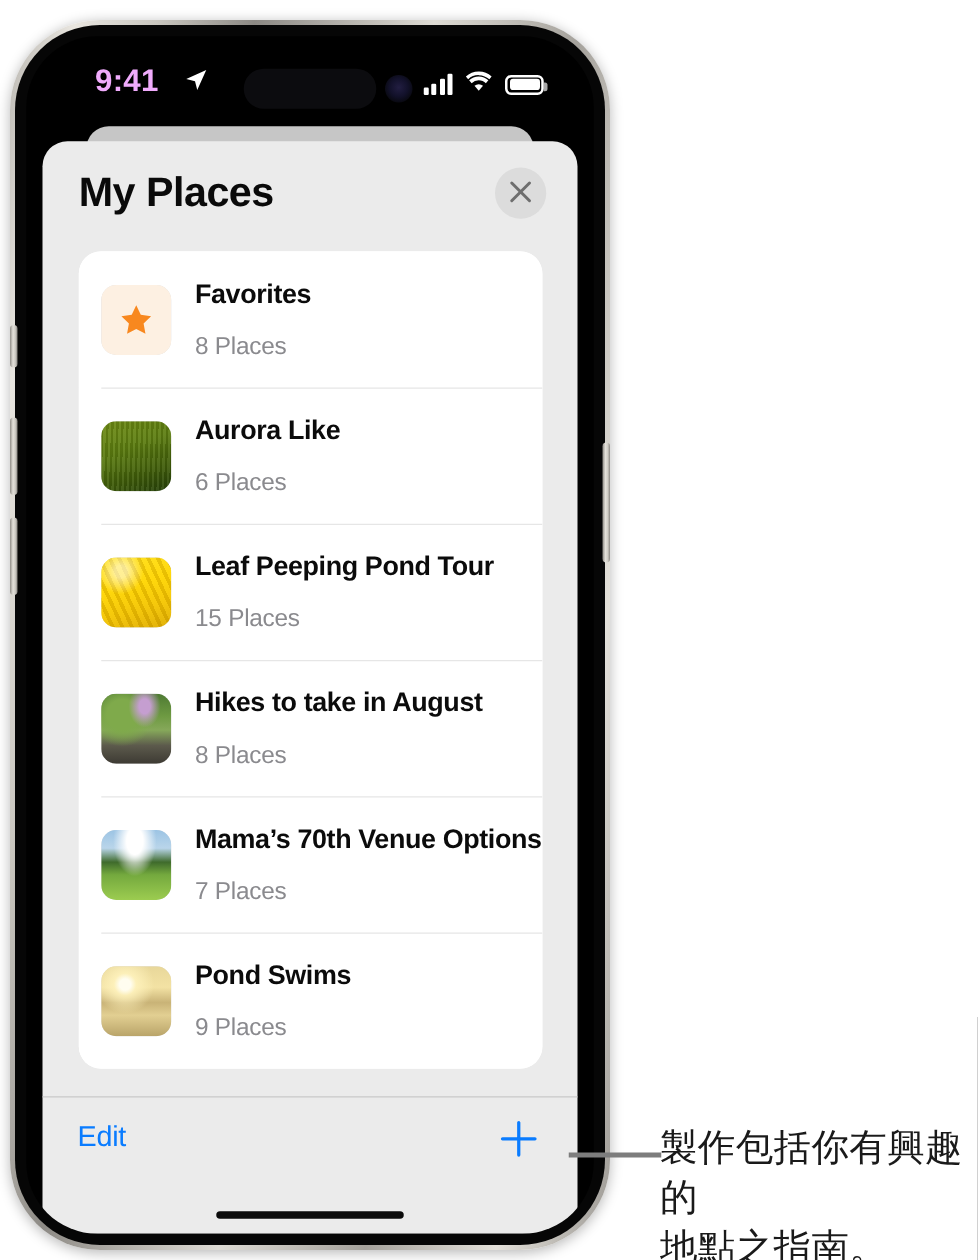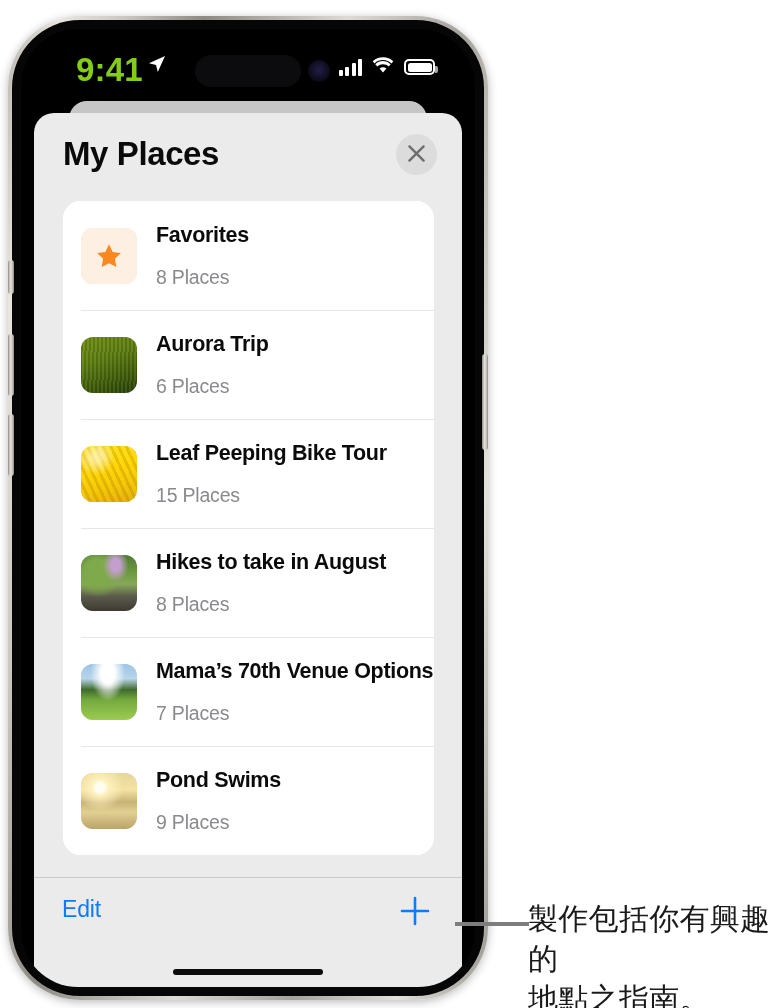--- a/index.html
+++ b/index.html
@@ -32,22 +32,22 @@
   .btn-silent { left:0px; top:244px;  width:6px; height:34px; }
   .btn-volup  { left:0px; top:318px;  width:6px; height:62px; }
   .btn-voldn  { left:0px; top:398px;  width:6px; height:62px; }
   .btn-power  { right:0px; top:338px; width:6px; height:96px; }
 
   
   .statusbar {
     position:absolute; left:0; top:0; width:100%; height:76px; color:#fff;
   }
   .sb-time {
-    position:absolute; left:55px; top:22px; font-size:33px; font-weight:bold;
-    letter-spacing:.2px; color:#84cc16;
+    position:absolute; left:55px; top:22px; font-size:25px; font-weight:bold;
+    letter-spacing:.2px; color:#f0abfc;
   }
   .sb-loc { position:absolute; left:126px; top:25px; }
   .island {
     position:absolute; left:50%; transform:translateX(-50%); top:26px;
     width:106px; height:32px; border-radius:18px; background:#0c0c0f;
   }
   .lens {
     position:absolute; left:287px; top:31px; width:22px; height:22px;
     border-radius:50%;
     background:radial-gradient(circle at 50% 45%, #221e42 0%, #12112a 45%, #0a0a14 70%, #080808 100%);
@@ -286,31 +286,31 @@
               <div class="row-title">Favorites</div>
               <div class="row-sub">8 Places</div>
             </div>
           </div>
 
           <div class="guide-row">
             <div class="thumb">
               <div class="art art-aurora"></div>
             </div>
             <div class="row-text">
-              <div class="row-title">Aurora Trip</div>
+              <div class="row-title">Aurora Like</div>
               <div class="row-sub">6 Places</div>
             </div>
           </div>
 
           <div class="guide-row">
             <div class="thumb">
               <div class="art art-leaf"></div>
             </div>
             <div class="row-text">
-              <div class="row-title">Leaf Peeping Bike Tour</div>
+              <div class="row-title">Leaf Peeping Pond Tour</div>
               <div class="row-sub">15 Places</div>
             </div>
           </div>
 
           <div class="guide-row">
             <div class="thumb">
               <div class="art art-hikes"></div>
             </div>
             <div class="row-text">
               <div class="row-title">Hikes to take in August</div>

